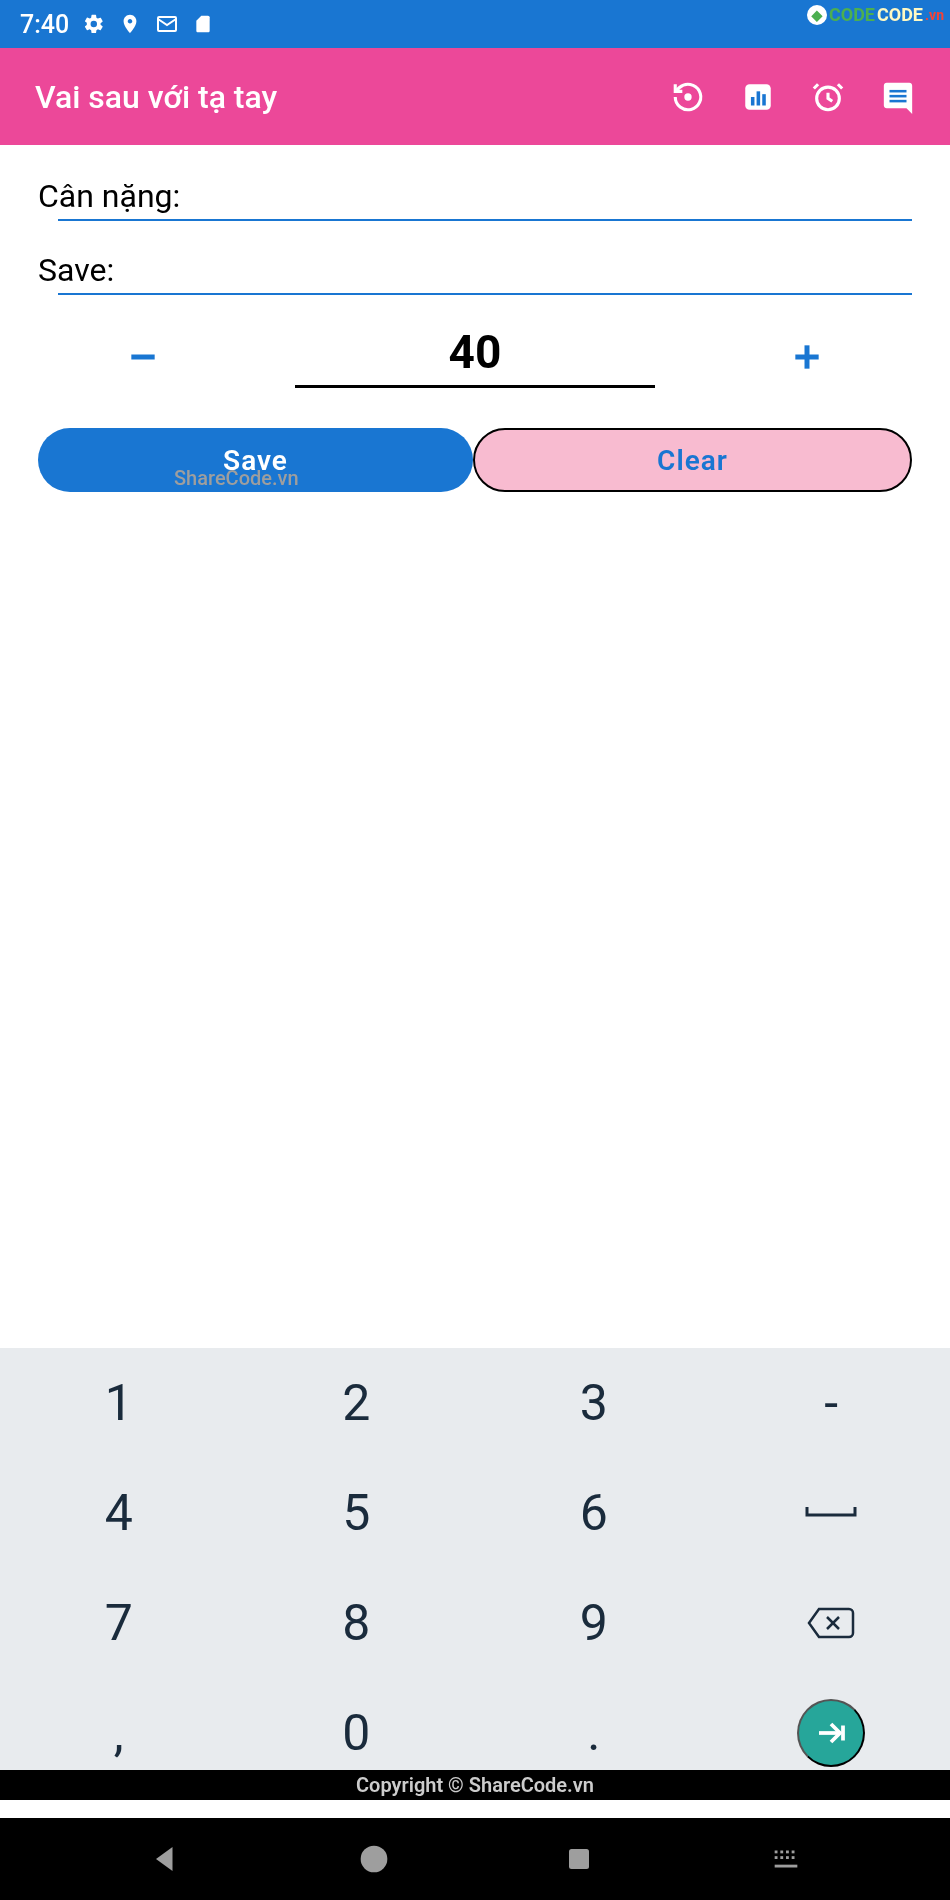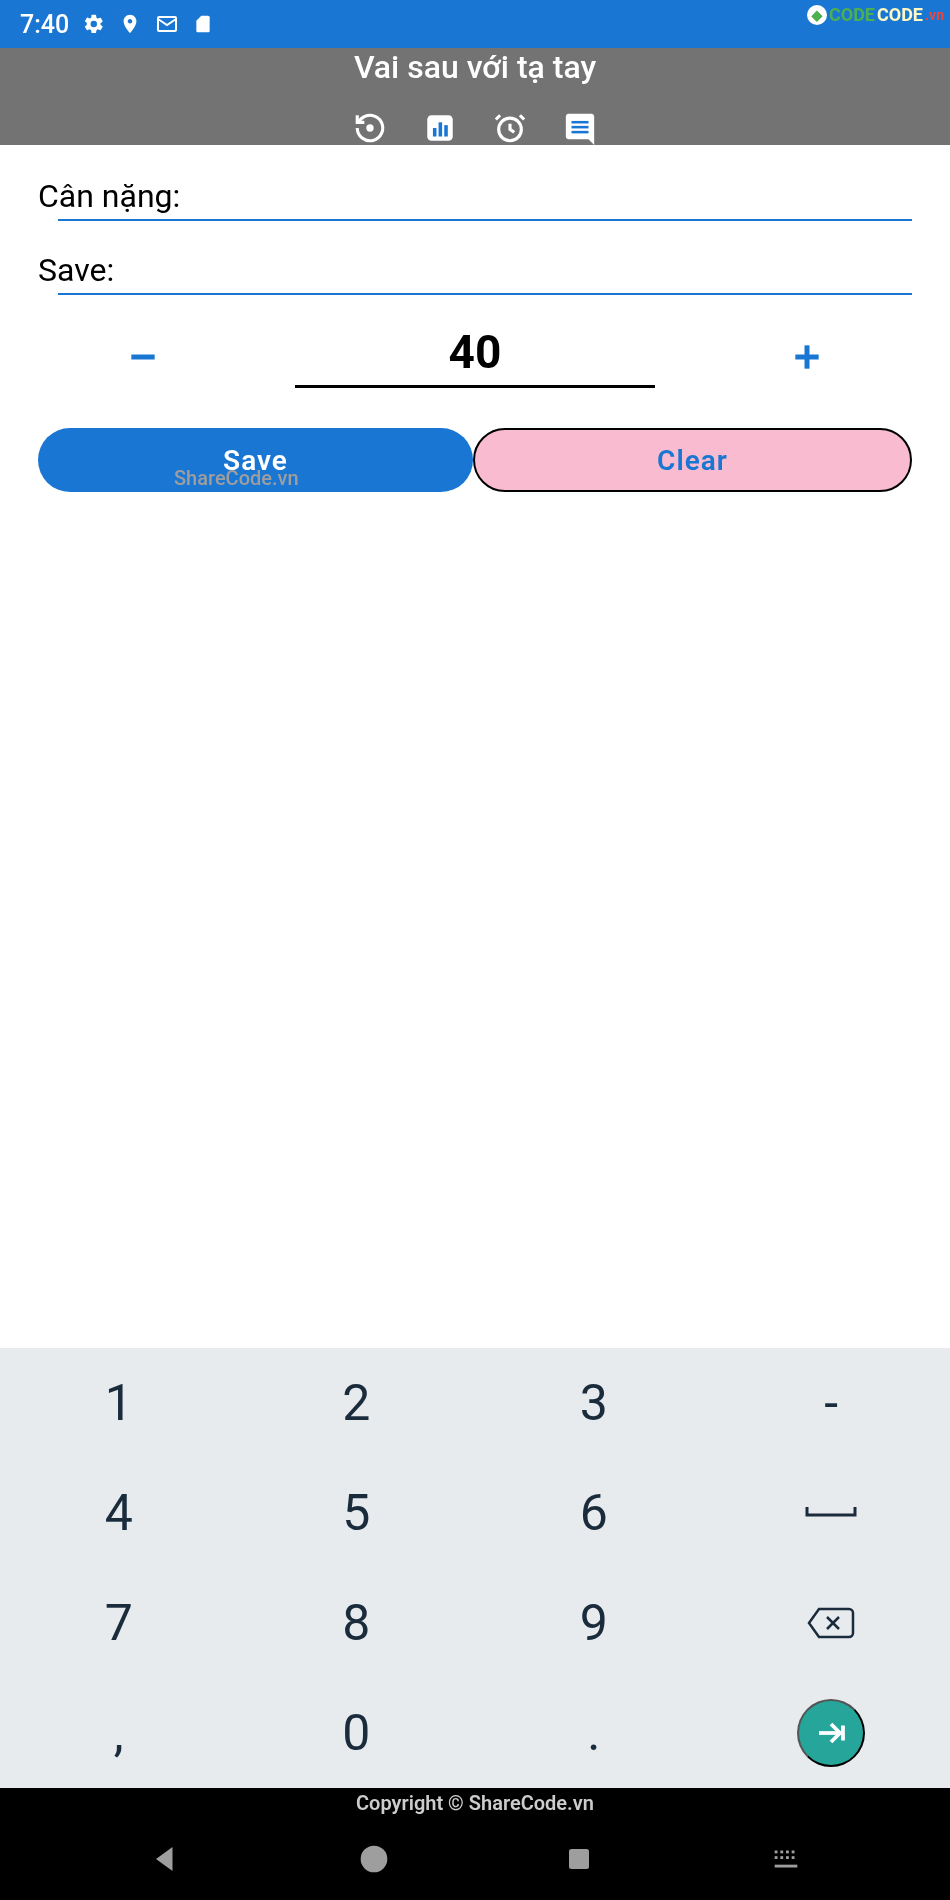--- a/index.html
+++ b/index.html
@@ -7,22 +7,22 @@
 
 .status-bar {
   height: 48px; background: #1976D2; display: flex; align-items: center;
   padding: 0 20px; justify-content: space-between; color: #fff;
 }
 .status-left { display: flex; align-items: center; gap: 14px; }
 .status-time { font-size: 25px; font-weight: 500; }
 .status-right { display: flex; align-items: center; gap: 10px; }
 
 .app-bar {
-  height: 97px; background: #737373; display: flex; align-items: center;
-  padding: 0 25px; justify-content: space-between; flex-direction: column;
+  height: 97px; background: #ec4899; display: flex; align-items: center;
+  padding: 0 35px; justify-content: space-between;
 }
 .app-title { color: #fff; font-size: 32px; font-weight: 500; }
 .app-actions { display: flex; gap: 36px; align-items: center; }
 .app-actions svg { width: 34px; height: 34px; }
 
 .content { padding: 32px 38px 0 38px; }
 .field-label { font-size: 32px; color: #000; margin-bottom: 4px; }
 .field-underline { border-bottom: 2px solid #1976D2; margin-bottom: 30px; margin-left: 20px; }
 
 .stepper-row {
@@ -61,21 +61,21 @@
   font-size: 50px; color: #1a2b3c; width: 100%; height: 100%;
   display: flex; align-items: center; justify-content: center; cursor: pointer;
   background: none; border: none; font-family: inherit;
 }
 .key-enter {
   width: 68px; height: 68px; border-radius: 50%; background: #26A69A;
   display: flex; align-items: center; justify-content: center;
 }
 
 .copyright-bar {
-  position: absolute; bottom: 82px; left: 0; right: 0; height: 30px;
+  position: absolute; bottom: 100px; left: 0; right: 0; height: 30px;
   background: #000; color: #ccc; font-size: 20px; font-weight: 600;
   display: flex; align-items: center; justify-content: center;
 }
 
 .nav-bar {
   position: absolute; bottom: 0; left: 0; right: 0; height: 82px;
   background: #000; display: flex; align-items: center; justify-content: space-around;
   padding: 0 60px;
 }
 .nav-btn { cursor: pointer; display: flex; align-items: center; justify-content: center; }

